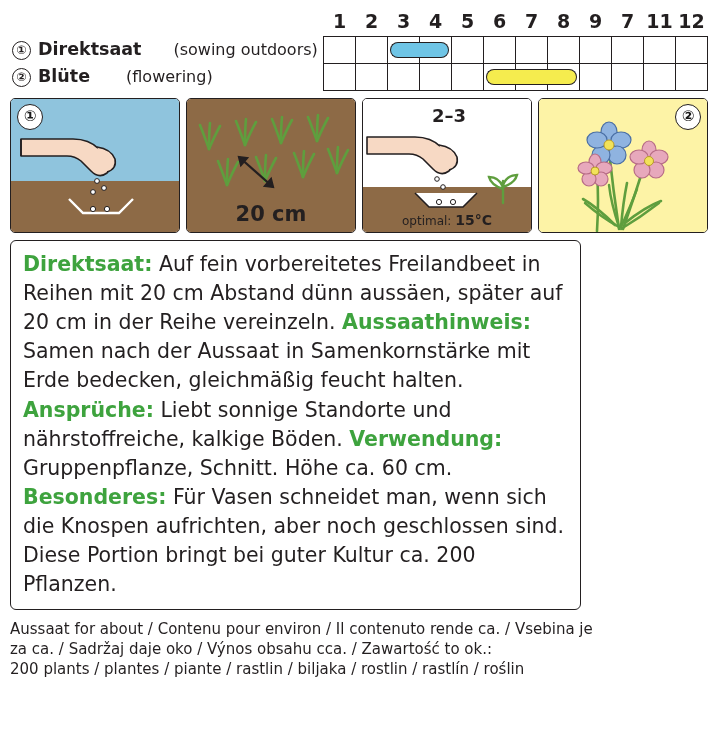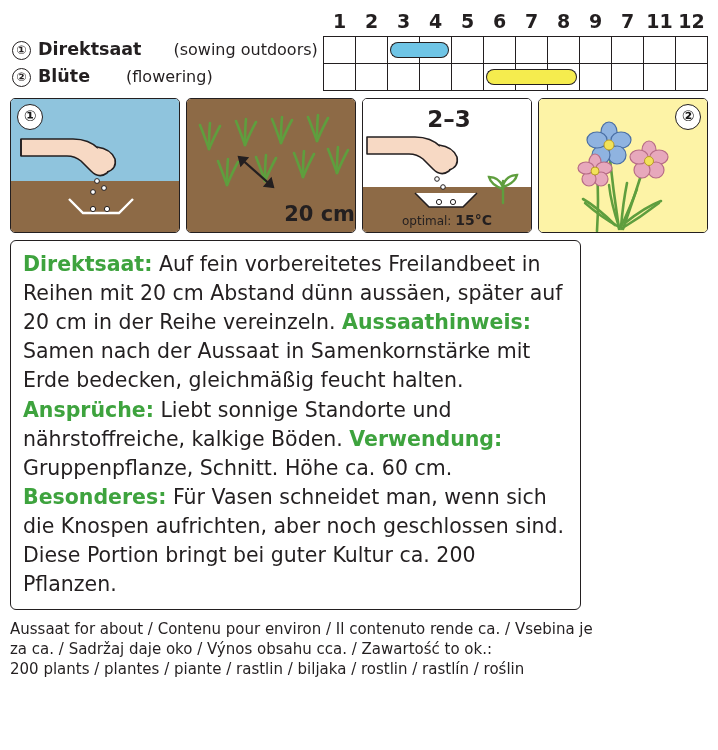--- a/index.html
+++ b/index.html
@@ -144,22 +144,22 @@
   .p4-bg   { position:absolute; inset:0; background:#fdf3a6;}
 
   .pic-txt {
     position: absolute;
     text-align: center;
     font-weight: bold;
     color: #231f20;
     line-height: 1.05;
     z-index: 4;
   }
-  .txt-weeks { top: 8px; left: 4px; right: 0; font-size: 23px; }
-  .txt-20cm  { bottom: 7px; left: 0; right: 0; font-size: 21px; text-align: right; }
+  .txt-weeks { top: 8px; left: 4px; right: 0; font-size: 18px; }
+  .txt-20cm  { bottom: 7px; left: 0; right: 0; font-size: 21px; }
   .txt-opt   { bottom: 4px; left: 0; right: 0; font-size: 12px; font-weight: normal;}
   .txt-opt b { font-size: 14px; }
 
   
   .infobox {
     margin-top: 7px;
     width: 571px;
     box-sizing: border-box;
     border: 1.5px solid #231f20;
     border-radius: 6px;

